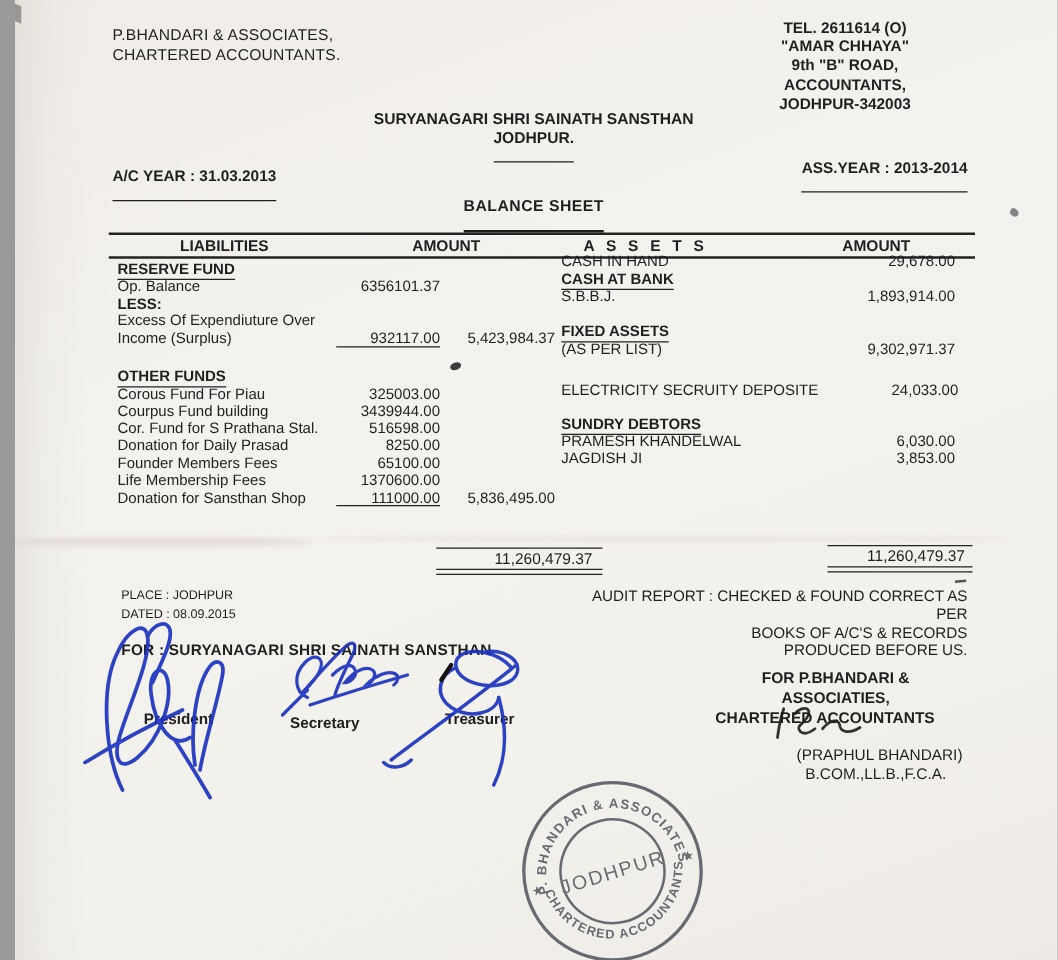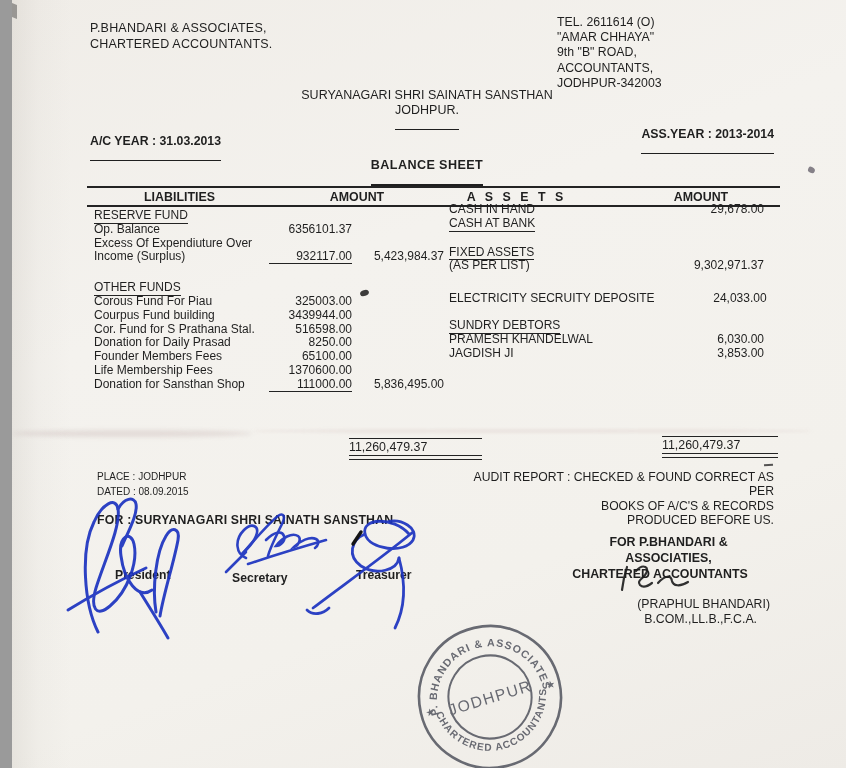--- a/index.html
+++ b/index.html
@@ -5,27 +5,27 @@
   html,body{margin:0;padding:0;background:#9a9a9a;}
   .page{
     position:relative;width:846px;height:768px;overflow:hidden;
     background:
       linear-gradient(90deg, rgba(120,110,96,.10) 0px, rgba(120,110,96,.03) 26px, rgba(120,110,96,0) 60px),
       linear-gradient(160deg,#f0ede8 0%,#f4f2ee 35%,#f3f1ec 70%,#eeebe6 100%);
     font-family:"Liberation Sans", sans-serif;
     color:#1f1f1f;font-size:12px;margin-left:12px;
   }
   .abs{position:absolute;}
-  .b{font-weight:normal;}
+  .b{font-weight:bold;}
   .ib{display:inline-block;}
   .ul{border-bottom:1.5px solid #1f1f1f;padding-bottom:12px;}
 
   
   .firm{left:78px;top:20px;line-height:16px;font-size:12.5px;letter-spacing:.2px;}
-  .contact{left:545px;top:15px;width:210px;text-align:left;line-height:15.2px;font-size:12.3px;font-weight:normal;}
+  .contact{left:559px;top:15px;width:210px;text-align:center;line-height:15.2px;font-size:12.3px;font-weight:bold;}
   .org{left:215px;top:88px;width:400px;text-align:center;line-height:14.5px;font-size:12.5px;}
   .acyear{left:78px;top:134px;font-size:12.3px;font-weight:bold;}
   .assyear{left:620px;top:127px;width:142px;text-align:right;font-size:12.3px;font-weight:bold;}
   .bstitle{left:215px;top:158px;width:400px;text-align:center;font-size:12.6px;font-weight:bold;letter-spacing:.4px;}
   .bstitle .ul{border-bottom-width:2px;}
 
   
   .hline{position:absolute;background:#232323;}
   .l-top{left:75px;top:186px;width:693px;height:2px;}
   .l-hdr{left:75px;top:205px;width:693px;height:2.4px;}
@@ -45,21 +45,21 @@
   .liab-rows .c1{flex:none;width:83px;text-align:right;}
   .liab-rows .c1.u1{border-bottom:1.6px solid #232323;}
   .liab-rows .c2{flex:1;text-align:right;}
   .asset-rows .lbl{flex:1;}
   .asset-rows .amt{flex:none;width:112px;text-align:right;}
 
   
   .total-left{left:337px;top:438px;width:133px;font-size:12.4px;}
   .total-right{left:650px;top:436px;width:116px;font-size:12.4px;}
   .t-line{border-top:1.7px solid #232323;}
-  .t-val{padding:1px 8px 1px 0;line-height:14px;}
+  .t-val{text-align:right;padding:1px 8px 1px 0;line-height:14px;}
   .total-right .t-val{padding-right:6px;}
   .t-dbl{height:2.6px;border-top:1.6px solid #232323;border-bottom:1.6px solid #232323;}
 
   
   .placedated{left:85px;top:470px;line-height:14.5px;font-size:10px;}
   .fororg{left:85px;top:513px;font-size:12.3px;font-weight:bold;letter-spacing:.2px;}
   .siglabel{position:absolute;top:568px;font-weight:bold;font-size:12.2px;}
   .sig-pres{left:103px;}
   .sig-secr{left:220px;top:571px;}
   .sig-treas{left:344px;}
@@ -127,20 +127,25 @@
       <div class="trow b">
         <span class="lbl"><span class="t u">RESERVE FUND</span></span>
         <span class="c1"></span>
         <span class="c2"></span>
       </div>
       <div class="trow">
         <span class="lbl"><span class="t">Op. Balance</span></span>
         <span class="c1">6356101.37</span>
         <span class="c2"></span>
       </div>
+      <div class="trow b">
+        <span class="lbl"><span class="t">LESS:</span></span>
+        <span class="c1"></span>
+        <span class="c2"></span>
+      </div>
       <div class="trow">
         <span class="lbl"><span class="t">Excess Of Expendiuture Over</span></span>
         <span class="c1"></span>
         <span class="c2"></span>
       </div>
       <div class="trow">
         <span class="lbl"><span class="t">Income  (Surplus)</span></span>
         <span class="c1 u1">932117.00</span>
         <span class="c2">5,423,984.37</span>
       </div>
@@ -186,20 +191,24 @@
       </div>
     </div>
   <div id="asset-rows" class="abs asset-rows">
       <div class="trow">
         <span class="lbl"><span class="t">CASH IN HAND</span></span>
         <span class="amt">29,678.00</span>
       </div>
       <div class="trow b">
         <span class="lbl"><span class="t u">CASH AT BANK</span></span>
         <span class="amt"></span>
+      </div>
+      <div class="trow">
+        <span class="lbl"><span class="t">S.B.B.J.</span></span>
+        <span class="amt">1,893,914.00</span>
       </div>
       <div class="trow b" style="margin-top: 15px;">
         <span class="lbl"><span class="t u">FIXED ASSETS</span></span>
         <span class="amt"></span>
       </div>
       <div class="trow">
         <span class="lbl"><span class="t">(AS PER LIST)</span></span>
         <span class="amt">9,302,971.37</span>
       </div>
       <div class="trow" style="margin-top: 19px;">

